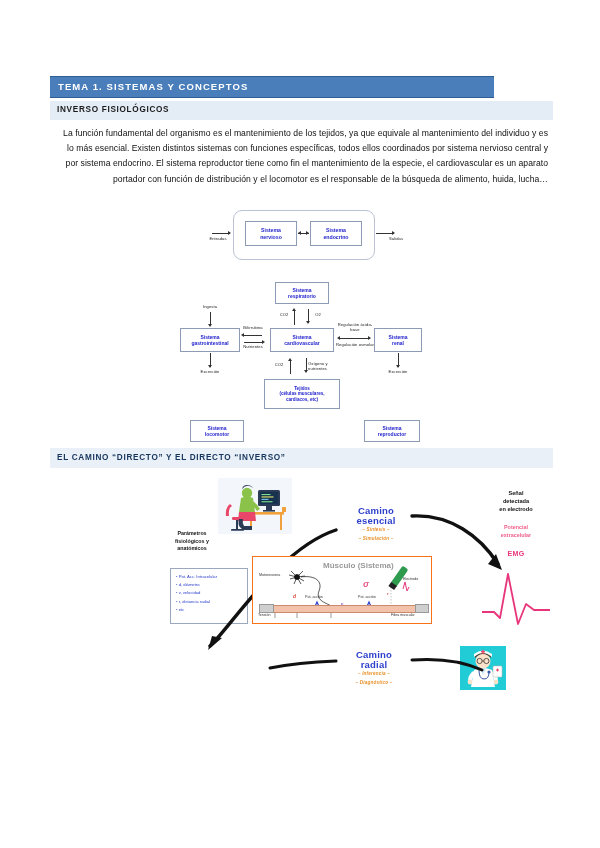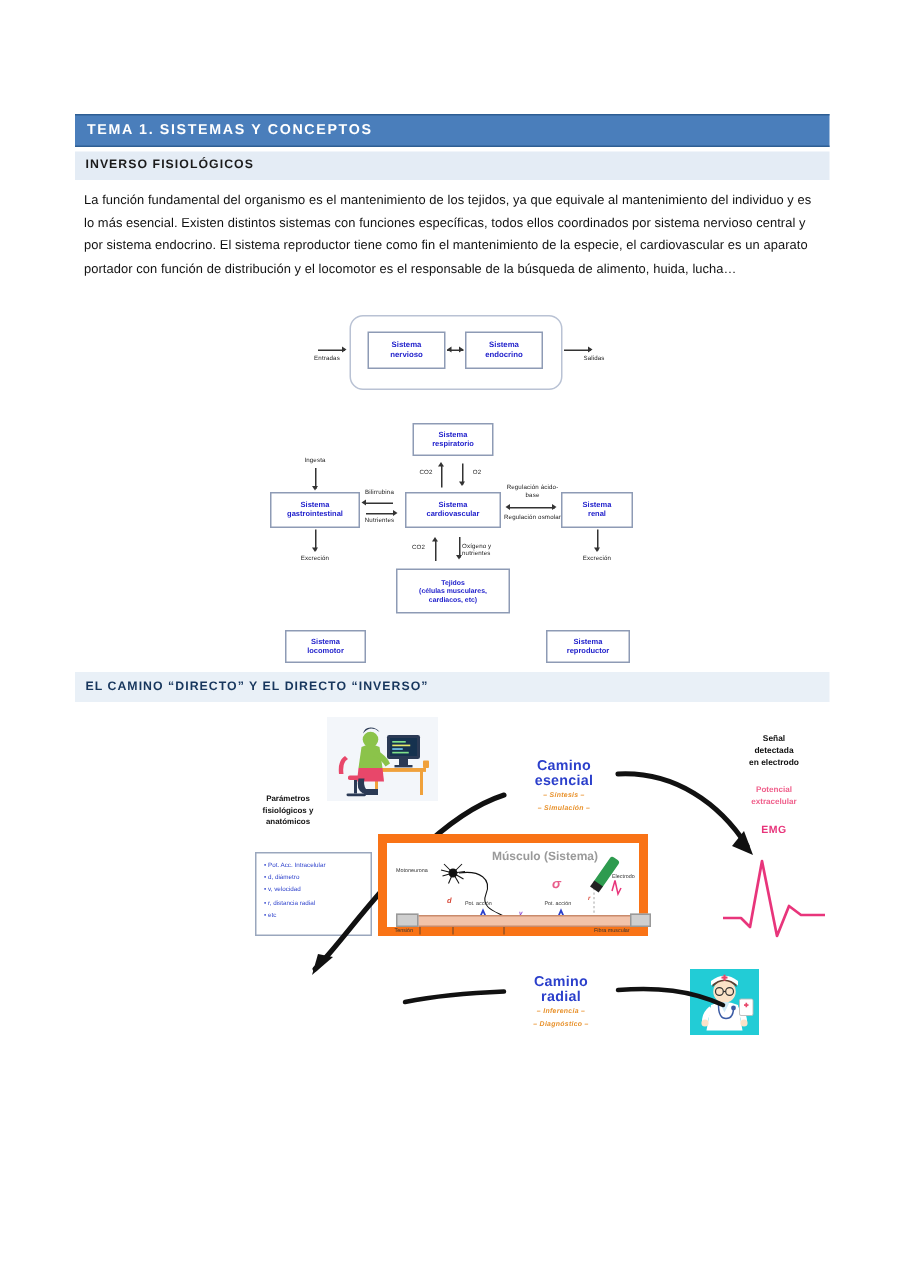--- a/index.html
+++ b/index.html
@@ -2,39 +2,39 @@
 <html><head>
 <meta charset="utf-8">
 <style>
   html,body{margin:0;padding:0;background:#ffffff;}
   body{width:600px;height:848px;position:relative;overflow:hidden;
        font-family:"Liberation Sans","DejaVu Sans",sans-serif;color:#000;}
 
   .page{position:absolute;inset:0;background:#fff;}
 
   
-  .chapter-bar{position:absolute;left:50px;top:76px;width:503px;height:22px;
+  .chapter-bar{position:absolute;left:50px;top:76px;width:444px;height:22px;
       background:#4A7EBB;border-top:1px solid #2E5E93;border-bottom:1px solid #2E5E93;
       box-sizing:border-box;}
   .chapter-bar span{position:absolute;left:8px;top:4px;color:#ffffff;
       font-size:9.5px;font-weight:bold;letter-spacing:1.1px;}
 
   .section-bar{position:absolute;left:50px;top:101px;width:503px;height:19px;
       background:#E4ECF5;box-sizing:border-box;}
   .section-bar span{position:absolute;left:7px;top:4px;color:#1b1b1b;
       font-size:8.2px;font-weight:bold;letter-spacing:.7px;}
 
   .section-bar2{position:absolute;left:50px;top:448px;width:503px;height:20px;
       background:#E9F0F7;box-sizing:border-box;}
   .section-bar2 span{position:absolute;left:7px;top:5px;color:#17365D;
       font-size:8.2px;font-weight:bold;letter-spacing:.7px;}
 
   
   .para{position:absolute;left:56px;top:126px;width:492px;
-      font-size:8.6px;line-height:15.2px;color:#111;text-align:left;
+      font-size:8.6px;line-height:15.2px;color:#111;text-align:right;
       letter-spacing:.05px;}
 
   
   .dg{position:absolute;}
   .bx{position:absolute;border:1px solid #8e9bb5;background:#fff;
       color:#2222cc;font-weight:bold;text-align:center;
       display:flex;flex-direction:column;align-items:center;justify-content:center;
       line-height:1.22;box-sizing:border-box;}
   .lbl{position:absolute;color:#222;font-size:4.1px;text-align:center;
       line-height:1.25;letter-spacing:.1px;}
@@ -57,21 +57,21 @@
 
   .paramlbl{position:absolute;font-size:5.3px;font-weight:bold;color:#111;
       text-align:center;line-height:1.45;}
   .paramsbox{position:absolute;border:1px solid #9aa7bd;background:#fff;
       box-sizing:border-box;padding:4px 4px 3px 5px;}
   .paramsbox li{list-style:none;font-size:4.2px;line-height:8.2px;
       color:#2B3FCB;white-space:nowrap;}
   .paramsbox ul{margin:0;padding:0;}
   .paramsbox li::before{content:"• ";color:#2B3FCB;}
 
-  .musclebox{position:absolute;border:6px solid #f97316;background:#fff;box-sizing:border-box;text-decoration:underline;}
+  .musclebox{position:absolute;border:1px solid #f97316;background:#fff;box-sizing:border-box;text-decoration:underline;}
   .mtitle{position:absolute;color:#9a9a9a;font-weight:bold;font-size:8px;}
   .msmall{position:absolute;font-size:3.6px;color:#333;}
   .mfiber{position:absolute;background:#F2C3AA;border-top:1px solid #c98b6c;
       border-bottom:1px solid #c98b6c;}
   .sigma{position:absolute;color:#E85C8A;font-weight:bold;font-style:italic;font-size:9px;}
 
   .signallbl{position:absolute;text-align:center;font-weight:bold;
       font-size:5.6px;line-height:1.4;color:#111;}
   .signalsub{position:absolute;text-align:center;font-weight:bold;
       font-size:5.4px;line-height:1.4;color:#F0608C;}

